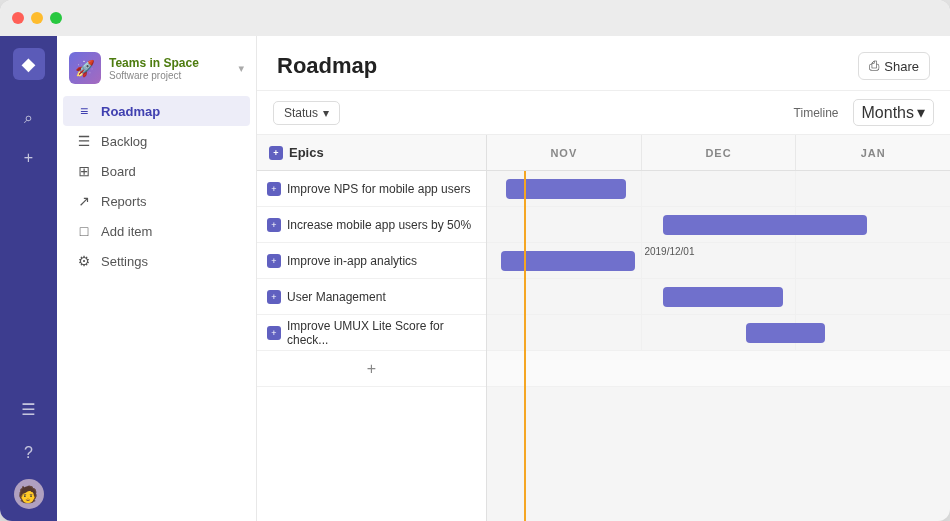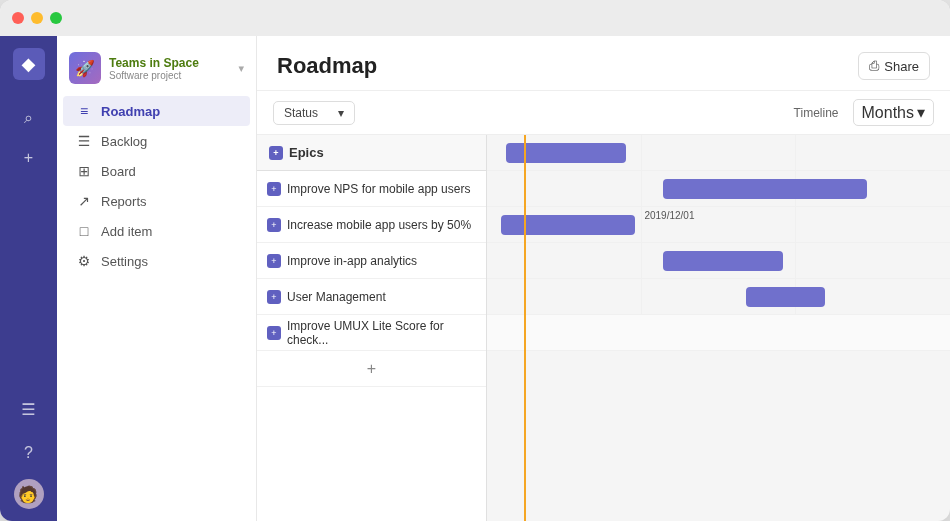--- a/index.html
+++ b/index.html
@@ -168,21 +168,21 @@
       align-items: center;
       justify-content: space-between;
       padding: 8px 16px;
       background: #fff;
       border-bottom: 1px solid #eee;
       flex-shrink: 0;
     }
     .status-btn {
       display: flex;
       align-items: center;
-      gap: 20px;
+      gap: 5px;
       font-size: 12px;
       color: #444;
       border: 1px solid #ddd;
       border-radius: 5px;
       padding: 4px 10px;
       cursor: pointer;
       background: #fff;
     }
     .timeline-ctrl {
       display: flex;
@@ -471,20 +471,25 @@
                 <span>Improve UMUX Lite Score for check...</span>
               </div>
               <div class="gantt-row-add">
                 <span>+</span>
               </div>
               <div class="gantt-empty"></div>
             </div>
           </div>
 
           <div class="gantt-right">
+            <div class="gantt-months-header">
+              <div class="month-col">NOV</div>
+              <div class="month-col">DEC</div>
+              <div class="month-col">JAN</div>
+            </div>
             <div class="gantt-rows-right">
 
               <div class="gantt-row-bg">
                 <div class="gantt-col-bg"></div>
                 <div class="gantt-col-bg"></div>
                 <div class="gantt-col-bg"></div>
               </div>
               <div class="gantt-row-bg">
                 <div class="gantt-col-bg"></div>
                 <div class="gantt-col-bg"></div>

